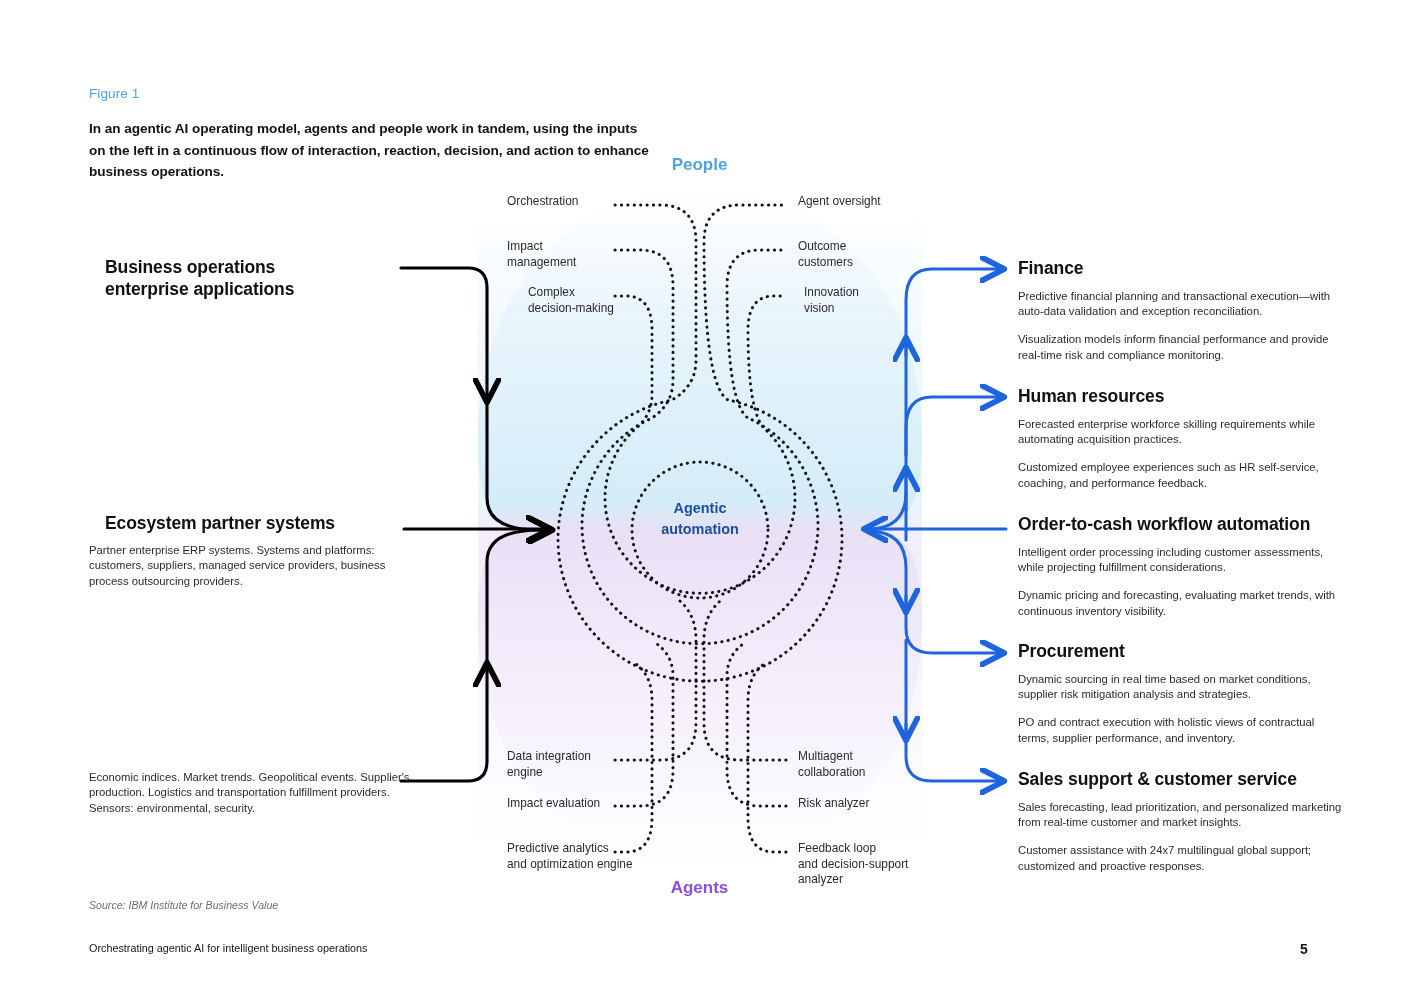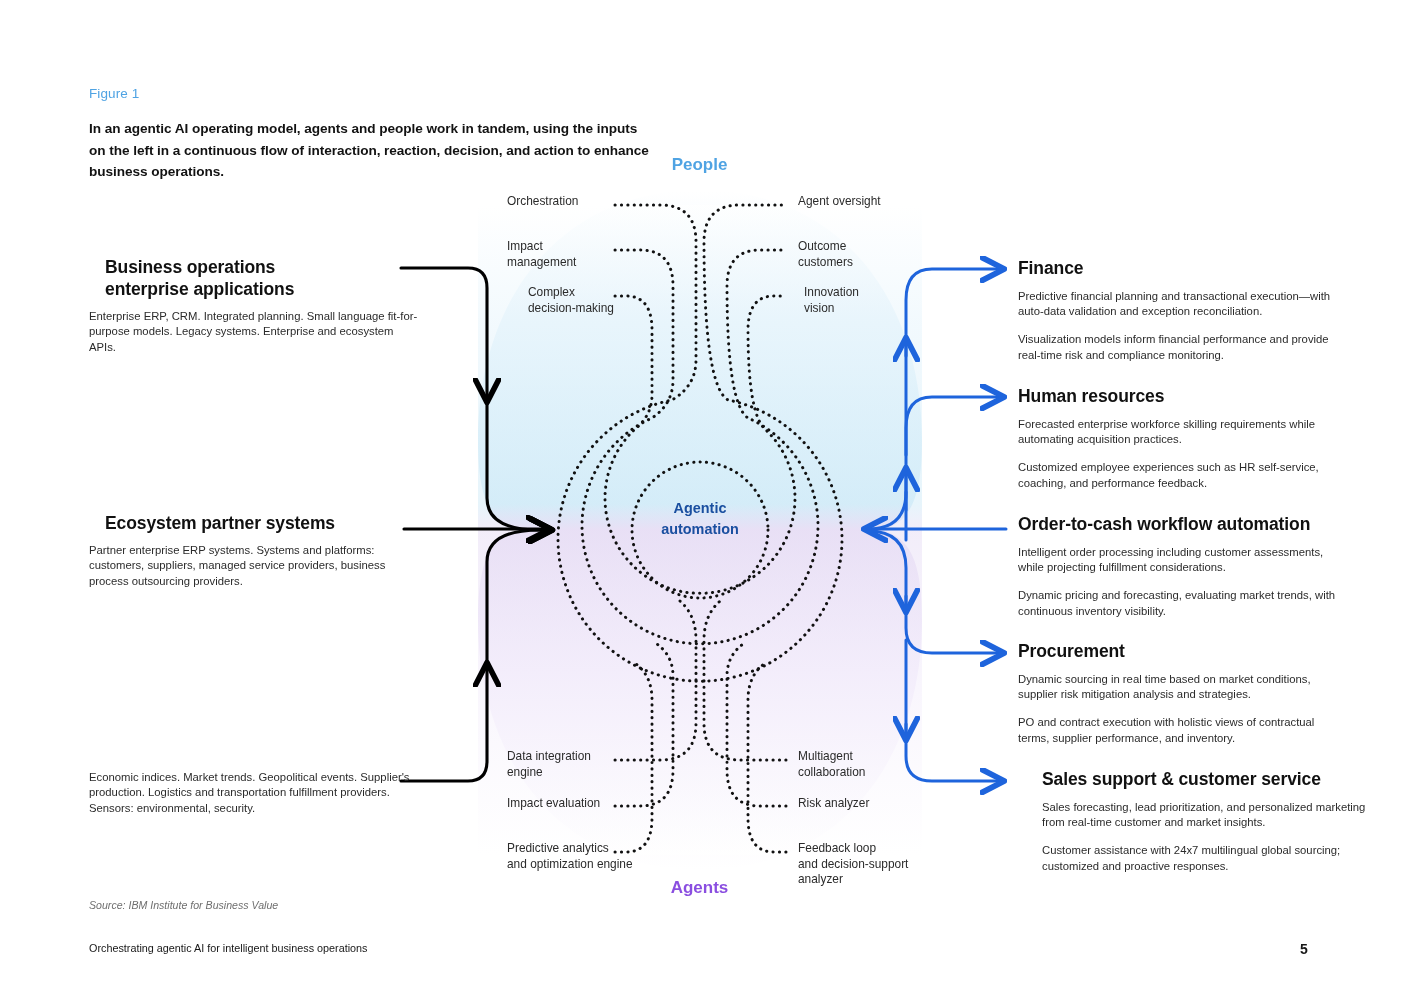--- a/index.html
+++ b/index.html
@@ -44,21 +44,21 @@
     color:#111111;letter-spacing:-.1px;white-space:nowrap;
   }
   .outblock p{
     margin:0 0 13px 0;font-size:11.3px;line-height:15.2px;color:#2b2b2b;
   }
   .outblock p:last-child{margin-bottom:0;}
   #out0{left:1018px;top:257px;}
   #out1{left:1018px;top:385px;}
   #out2{left:1018px;top:513px;}
   #out3{left:1018px;top:640px;}
-  #out4{left:1018px;top:768px;margin-left:24px;}
+  #out4{left:1018px;top:768px;}
 
   
   .people-label{
     position:absolute;left:0;top:155px;width:1403px;text-align:center;
     font-size:17px;font-weight:700;color:#4fa3e3;
     transform:translateX(-2px);
   }
   .agents-label{
     position:absolute;left:0;top:878px;width:1403px;text-align:center;
     font-size:17px;font-weight:700;color:#8a4ee0;
@@ -253,21 +253,20 @@
     <span>Feedback loop</span><br>
     <span>and decision-support</span><br>
     <span>analyzer</span>
   </div>
 
   <div class="inblock" id="in0">
     <h3>
       <span>Business operations</span><br>
       <span>enterprise applications</span>
     </h3>
-    <p>Enterprise ERP, CRM. Integrated planning. Small language fit-for-purpose models. Legacy systems. Enterprise and ecosystem APIs.</p>
   </div>
 
   <div class="inblock" id="in1">
     <h3>Ecosystem partner systems</h3>
     <p>Partner enterprise ERP systems. Systems and platforms: customers, suppliers, managed service providers, business process outsourcing providers.</p>
   </div>
 
   <div class="inblock" id="in2">
     <p>Economic indices. Market trends. Geopolitical events. Supplier's production. Logistics and transportation fulfillment providers. Sensors: environmental, security.</p>
   </div>
@@ -292,20 +291,20 @@
 
   <div class="outblock" id="out3">
     <h3>Procurement</h3>
     <p>Dynamic sourcing in real time based on market conditions, supplier risk mitigation analysis and strategies.</p>
     <p>PO and contract execution with holistic views of contractual terms, supplier performance, and inventory.</p>
   </div>
 
   <div class="outblock" id="out4">
     <h3>Sales support &amp; customer service</h3>
     <p>Sales forecasting, lead prioritization, and personalized marketing from real-time customer and market insights.</p>
-    <p>Customer assistance with 24x7 multilingual global sourcing; customized and proactive responses.</p>
+    <p>Customer assistance with 24x7 multilingual global support; customized and proactive responses.</p>
   </div>
 
   <div class="source">Source: IBM Institute for Business Value</div>
   <div class="footer-title">Orchestrating agentic AI for intelligent business operations</div>
   <div class="page-num">5</div>
 
 </div>
 
 </body></html>

